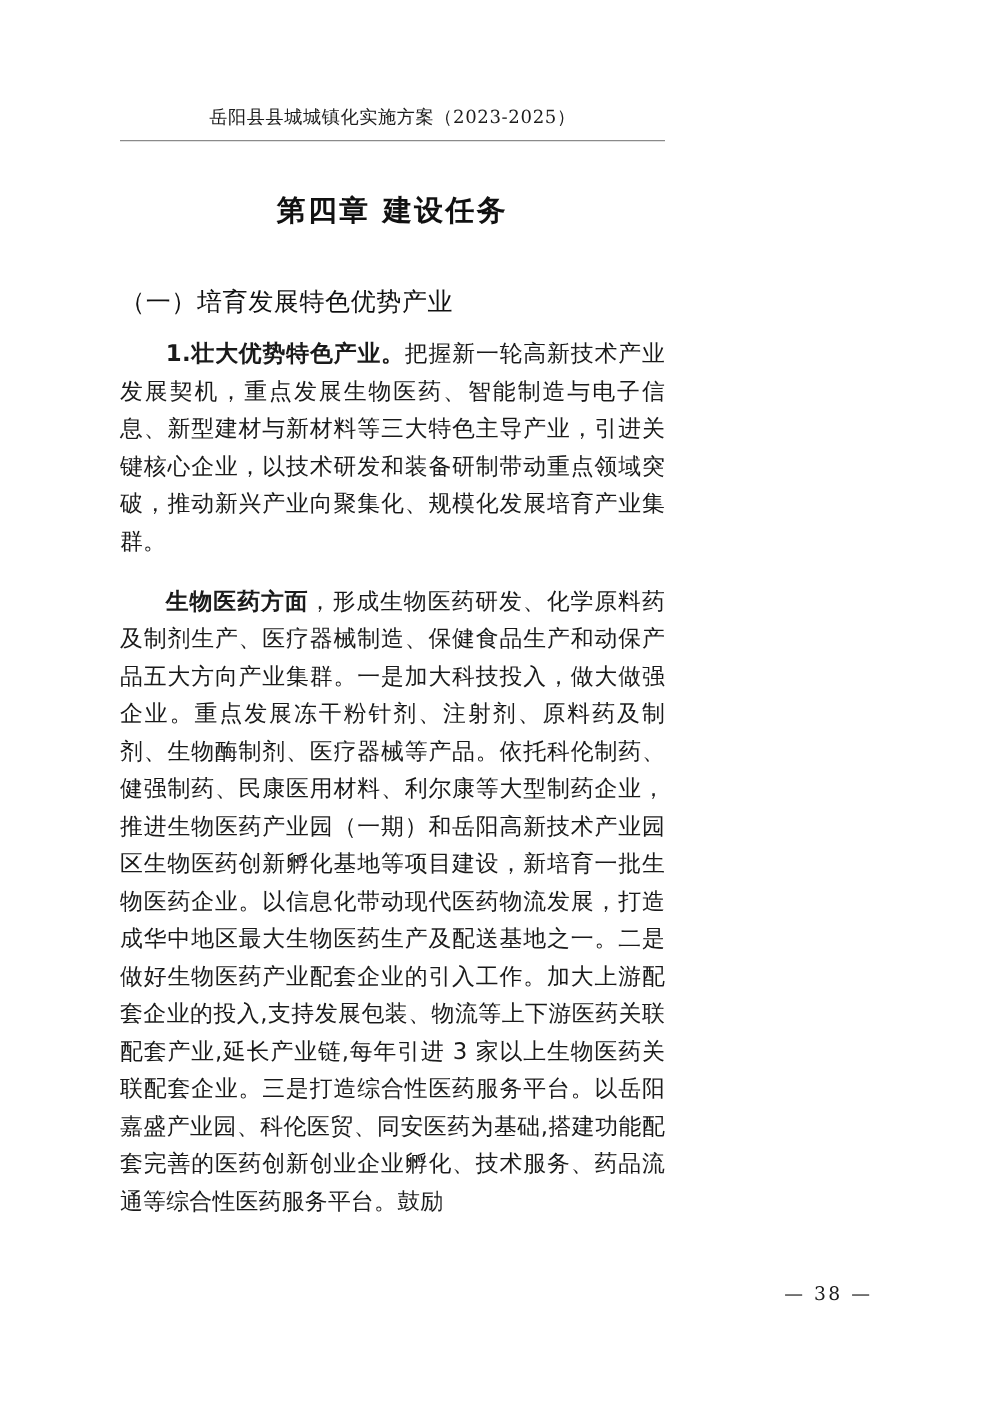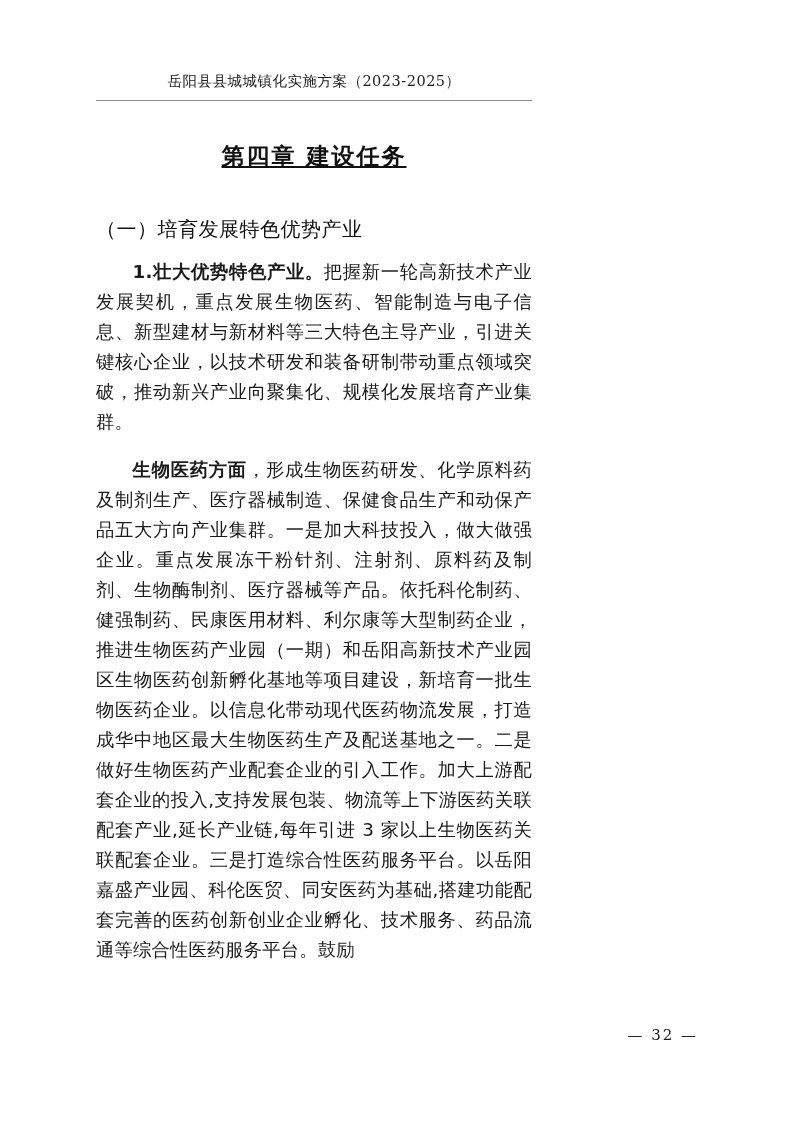--- a/index.html
+++ b/index.html
@@ -15,21 +15,21 @@
     position: relative;
     overflow: hidden;
   }
   .page {
     position: absolute;
     left: 0;
     top: 0;
     width: 628px;
     height: 1122px;
     box-sizing: border-box;
-    padding: 0 96px;
+    padding: 12px 96px;
   }
   .header {
     margin-top: 72px;
     text-align: center;
     font-size: 14.5px;
     letter-spacing: 0.5px;
     color: #1c1c1c;
     font-family: "DejaVu Serif", serif;
   }
   .header-rule {
@@ -37,21 +37,20 @@
     border-bottom: 1px solid #8a8a8a;
   }
   .chapter-title {
     margin-top: 40px;
     text-align: center;
     font-size: 23px;
     font-weight: bold;
     letter-spacing: 2px;
     font-family: "DejaVu Sans", sans-serif;
     color: #111111;
-    text-decoration: underline;
   }
   .section-heading {
     margin-top: 44px;
     font-size: 20px;
     font-weight: normal;
     letter-spacing: 0.5px;
     color: #111111;
   }
   .body-para {
     margin-top: 14px;
@@ -101,15 +100,15 @@
   </p>
 
   <p class="body-para indent">
     <span class="lead-bold">生物医药方面</span><span>，形成生物医药研发、化学原料药及制剂生产、医疗器械制造、保健食品生产和动保产品五大方向产业集群。一是加大科技投入，做大做强企业。重点发展冻干粉针剂、注射剂、原料药及制剂、生物酶制剂、医疗器械等产品。依托科伦制药、健强制药、民康医用材料、利尔康等大型制药企业，推进生物医药产业园（一期）和岳阳高新技术产业园区生物医药创新孵化基地等项目建设，新培育一批生物医药企业。以信息化带动现代医药物流发展，打造成华中地区最大生物医药生产及配送基地之一。二是做好生物医药产业配套企业的引入工作。加大上游配套企业的投入,支持发展包装、物流等上下游医药关联配套产业,延长产业链,每年引进 3 家以上生物医药关联配套企业。三是打造综合性医药服务平台。以岳阳嘉盛产业园、科伦医贸、同安医药为基础,搭建功能配套完善的医药创新创业企业孵化、技术服务、药品流通等综合性医药服务平台。鼓励</span>
   </p>
 
 </div>
 
 <div class="footer">
   <div class="page-number-wrap">
-    <span>—  32  —</span>
+    <span>—  38  —</span>
   </div>
 </div>
 
 </body></html>

